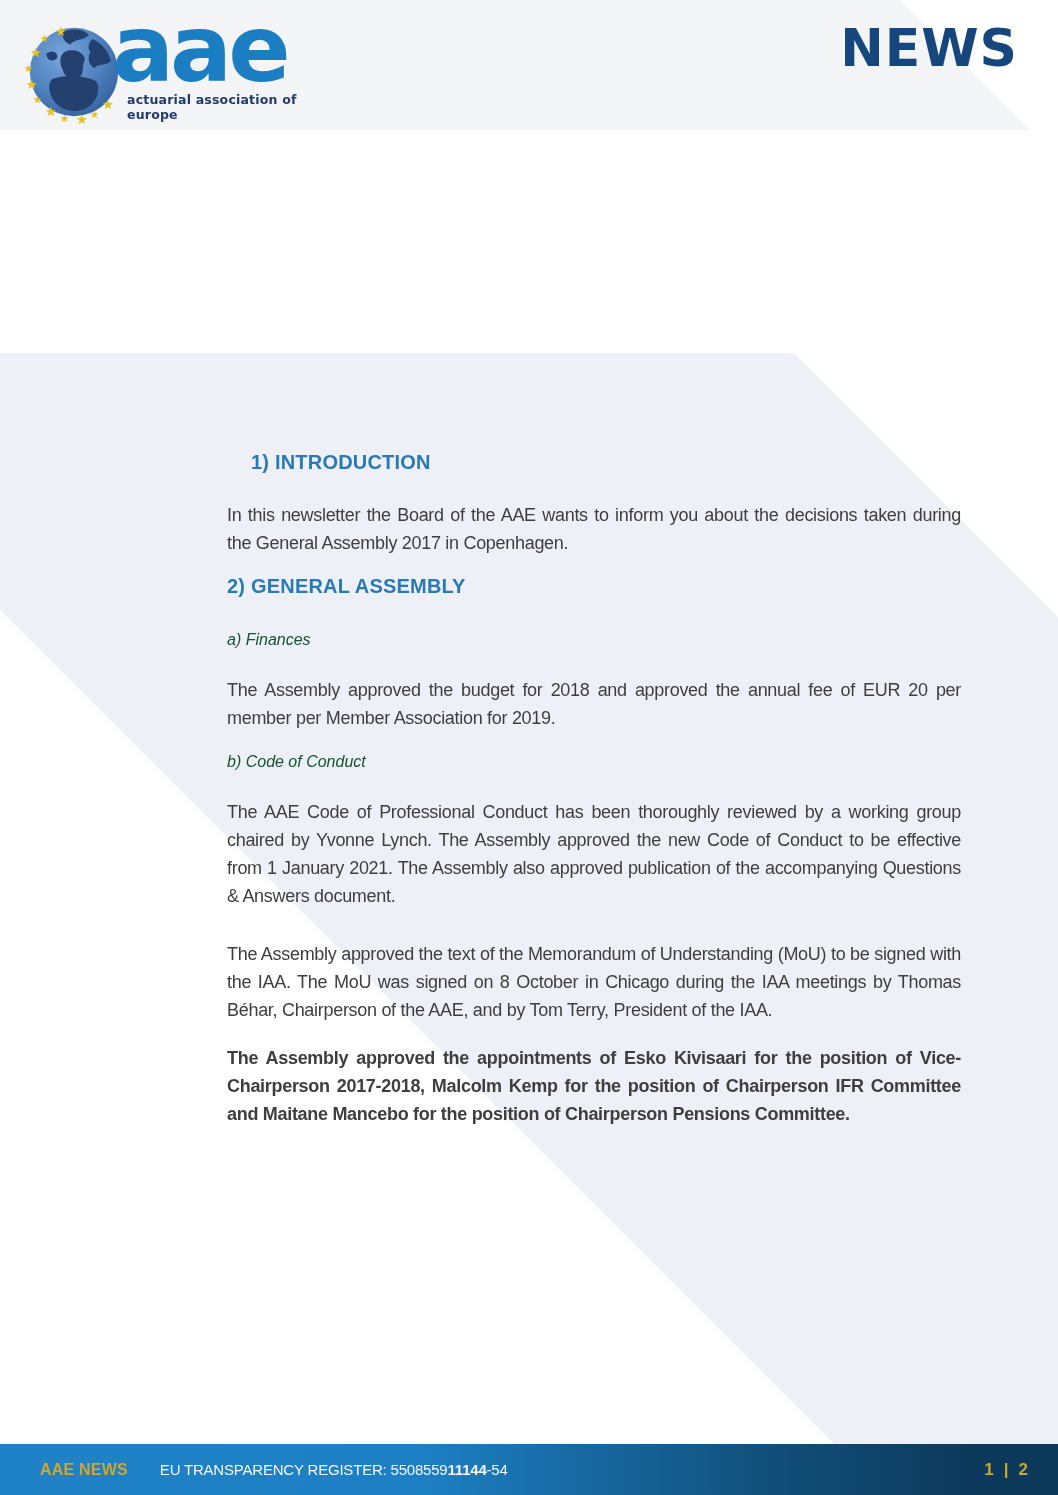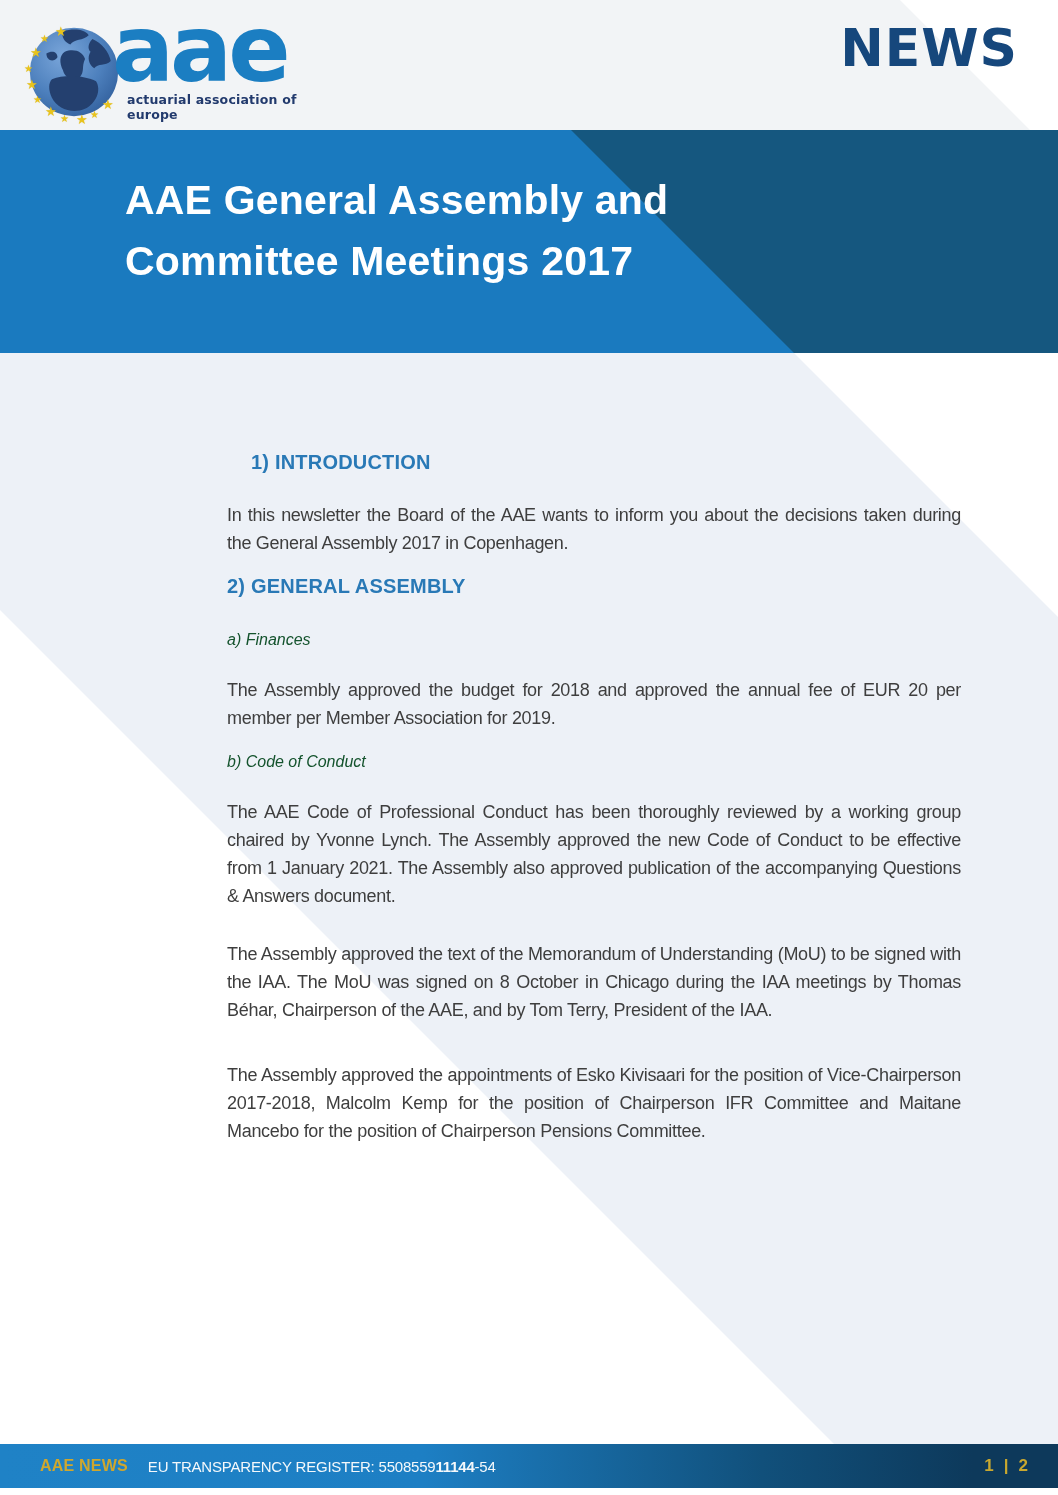--- a/index.html
+++ b/index.html
@@ -55,34 +55,34 @@
 
   
   .article { position:absolute; left:227px; top:353px; width:734px; color:#3e3e3e; }
   .h-sec {
     color:#2979b6; font-size:20px; font-weight:700; letter-spacing:0.2px; line-height:24px;
   }
   .h-sub { font-size:16px; font-style:italic; line-height:24px; color:#14532d; }
   .para {
     font-size:18px; line-height:28px; letter-spacing:-0.3px; text-align:justify; color:#3e3e3e;
   }
-  .mt-97{margin-top:97px;margin-left:24px;} .mt-30{margin-top:30px;} .mt-29{margin-top:37px;}
+  .mt-97{margin-top:97px;margin-left:24px;} .mt-30{margin-top:30px;} .mt-29{margin-top:20px;font-weight:bold;}
   .mt-27{margin-top:27px;} .mt-24{margin-top:24px;} .mt-18{margin-top:18px;}
   .mt-17{margin-top:17px;} .mt-15{margin-top:15px;}
 
   
   .footer {
-    position:absolute; left:0; top:1444px; width:1058px; height:44px;
+    position:absolute; left:0; top:1444px; width:1058px; height:51px;
     background:linear-gradient(to right, #1f82c6 0%, #1d7fc4 40%, #11507b 72%, #0d395b 92%);
     display:flex; align-items:center;
   }
   .footer-brand {
     margin-left:40px; color:#cfa72e; font-size:16px; font-weight:700; letter-spacing:0.2px;
   }
-  .footer-register { margin-left:20px; color:#f4f8fb; font-size:15px; letter-spacing:-0.2px; }
+  .footer-register { margin-left:32px; color:#f4f8fb; font-size:15px; letter-spacing:-0.2px; }
   .footer-register b { font-weight:700; }
   .footer-pages {
     margin-left:auto; margin-right:30px; color:#c9a82f; font-size:17px; font-weight:700;
     display:flex; gap:10px;
   }
 </style>
 </head>
 <body>
 
 <div class="page">
@@ -120,27 +120,20 @@
       <span class="star small" style="left:72px; top:92px;">★</span>
       <span class="star" style="left:84px; top:82px;">★</span>
 
       <div class="brand-text">aae</div>
       <div class="brand-tagline">actuarial association of europe</div>
     </div>
 
     <div class="news-title">NEWS</div>
   </div>
 
-  <div class="banner">
-    <div class="banner-dark"></div>
-    <div class="banner-title">
-      <div>AAE General Assembly and</div>
-      <div>Committee Meetings 2017</div>
-    </div>
-  </div>
 
   <div class="content-bg">
     <div class="content-band"></div>
   </div>
 
   <div class="article">
     <div class="h-sec mt-97">1) INTRODUCTION</div>
     <div class="para  mt-27">In this newsletter the Board of the AAE wants to inform you about the decisions taken during the General Assembly 2017 in Copenhagen.</div>
     <div class="h-sec mt-17">2) GENERAL ASSEMBLY</div>
     <div class="h-sub mt-30">a) Finances</div>

